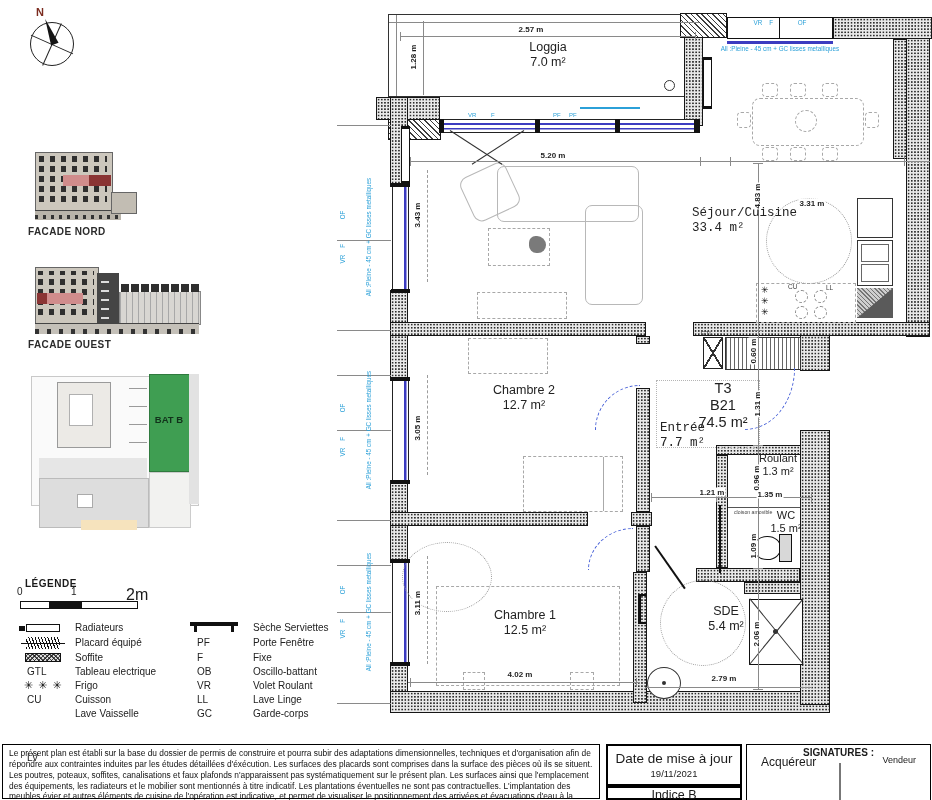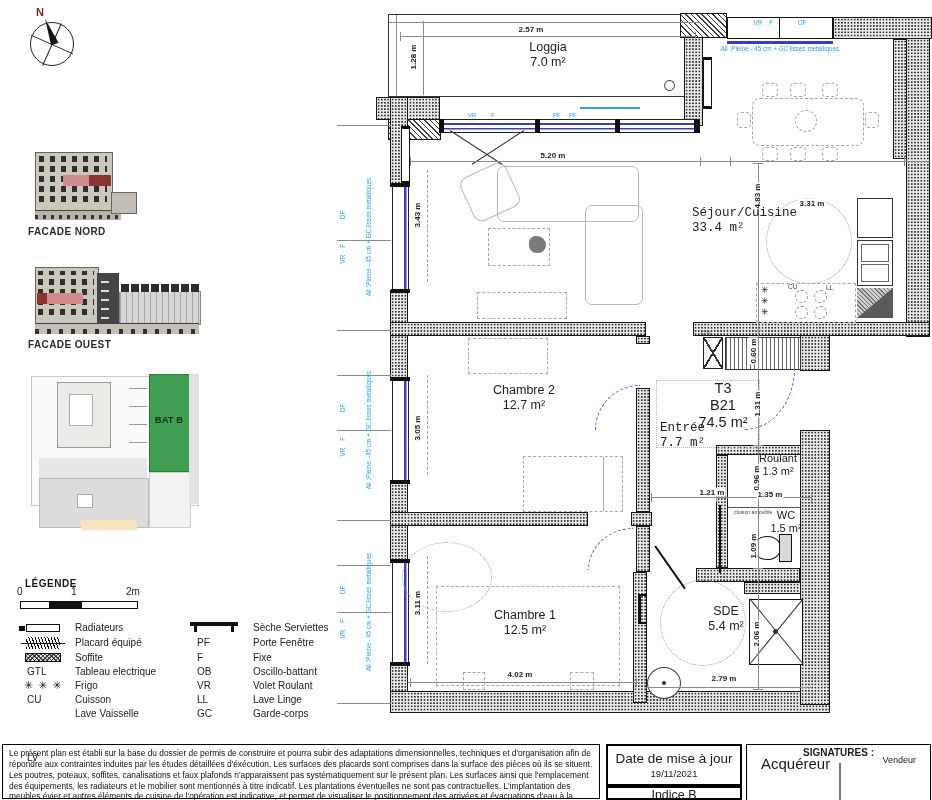--- a/index.html
+++ b/index.html
@@ -100,21 +100,21 @@
   <div class="abs" style="left:14px;top:116px;width:108px;height:48px;background:#dddddd;border:1px solid #bbb;"></div>
   <div class="abs" style="left:52px;top:132px;width:14px;height:12px;border:1px solid #aaa;background:#fff;"></div>
   <div class="abs" style="left:56px;top:158px;width:56px;height:10px;background:#f6e3bd;"></div>
   <div class="abs" style="left:164px;top:12px;width:10px;height:130px;background:#e2e2e2;"></div>
 </div>
 
 <div class="abs" style="left:0;top:560px;width:340px;height:170px;z-index:4;">
   <div class="abs" style="left:25px;top:18px;font-size:10px;font-weight:bold;letter-spacing:.5px;">LÉGENDE</div>
   <div class="abs" style="left:17px;top:26px;font-size:10px;">0</div>
   <div class="abs" style="left:71px;top:26px;font-size:10px;">1</div>
-  <div class="abs" style="left:126px;top:26px;font-size:10px;">2m</div>
+  <div class="abs" style="left:126px;top:26px;font-size:16px;">2m</div>
   <div class="abs" style="left:20px;top:41px;width:118px;height:8px;border:1px solid #111;background:#fff;box-sizing:border-box;">
     <div class="abs" style="left:28px;top:0;width:33px;height:100%;background:#111;"></div>
   </div>
 
   <div class="abs" style="left:26px;top:64px;width:34px;height:8px;border:1px solid #111;box-sizing:border-box;background:#fff;"></div>
   <div class="abs" style="left:19px;top:66px;width:6px;height:5px;background:#111;"></div>
   <div class="leglbl" style="left:75px;top:62px;">Radiateurs</div>
 
   <div class="abs" style="left:26px;top:77px;width:34px;height:12px;background:repeating-linear-gradient(70deg,#111 0 1px,transparent 1px 3px);"></div>
   <div class="abs" style="left:21px;top:83px;width:44px;height:1px;background:#111;"></div>
@@ -409,16 +409,16 @@
 </div>
 <div class="footer-box" style="left:606px;top:744px;width:136px;height:42px;border-width:2px;text-align:center;">
   <div style="font-size:13.5px;margin-top:5px;">Date de mise à jour</div>
   <div style="font-size:9.5px;margin-top:2px;">19/11/2021</div>
 </div>
 <div class="footer-box" style="left:606px;top:786px;width:136px;height:14px;border-width:2px;text-align:center;">
   <div style="font-size:12.5px;">Indice B</div>
 </div>
 <div class="abs" style="left:746px;top:744px;width:185px;height:56px;border-left:1px solid #000;border-top:1px solid #000;border-right:1px solid #000;box-sizing:border-box;">
   <div style="position:absolute;left:0;top:2px;width:100%;text-align:center;font-size:10px;font-weight:bold;">SIGNATURES :</div>
-  <div style="position:absolute;left:14px;top:10px;font-size:15px;">Acquéreur</div>
+  <div style="position:absolute;left:14px;top:10px;font-size:12px;">Acquéreur</div>
   <div style="position:absolute;right:14px;top:10px;font-size:9px;">Vendeur</div>
   <div style="position:absolute;left:92px;top:18px;width:1.5px;height:38px;background:#777;"></div>
 </div>
 
 </body></html>

